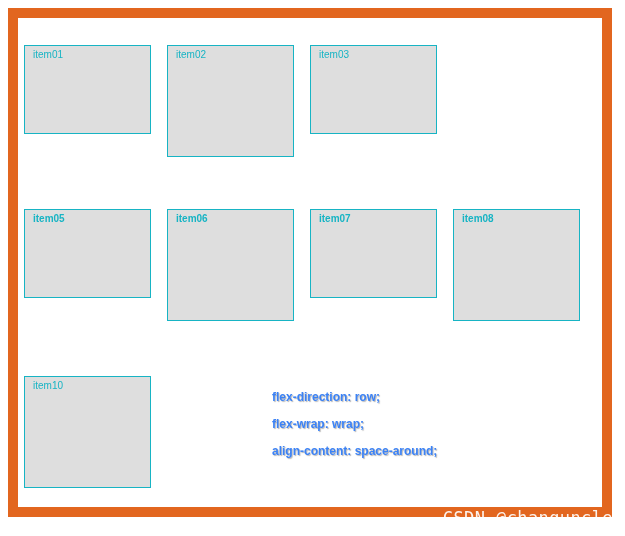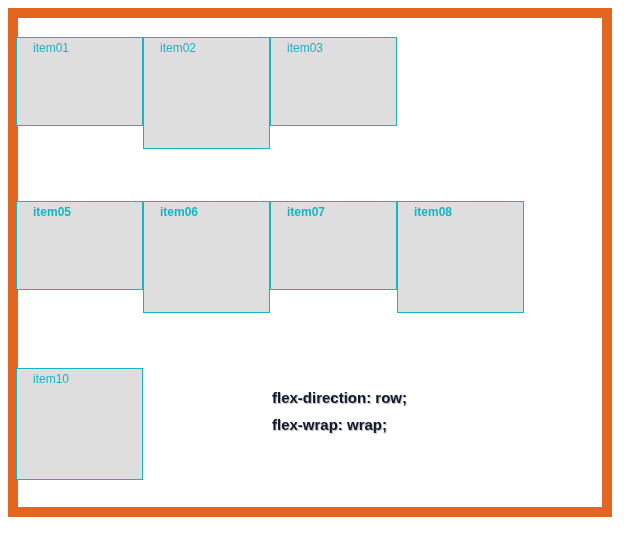--- a/index.html
+++ b/index.html
@@ -45,54 +45,54 @@
     display: flex;
     flex-direction: row;
     align-items: flex-start;
   }
   .item {
     width: 127px;
     box-sizing: border-box;
     background: #dedede;
     border: 1px solid #17b4c4;
     color: #17b4c4;
-    font-size: 12px;
+    font-size: 10px;
     line-height: 1.05;
-    padding: 4px 0 0 16px;
-    margin: 0;
+    padding: 4px 0 0 8px;
+    margin: 8px;
     white-space: nowrap;
   }
   .item.short { height: 89px; }
   .item.tall  { height: 112px; }
 
   .row-1 { top: 19px; }
   .row-2 { top: 183px; font-weight: bold; }
   .row-3 { top: 350px; }
 
   
   .annotation {
     position: absolute;
     left: 272px;
     top: 384px;
-    color: #0f172a;
-    font-size: 15px;
+    color: #3b82f6;
+    font-size: 12px;
     font-weight: bold;
     line-height: 27px;
     text-shadow: 1px 1px 1px rgba(120,120,120,0.55);
     white-space: nowrap;
   }
   .annotation div { margin: 0; padding: 0; }
 
   
   .watermark {
     position: absolute;
     right: 12px;
     bottom: 8px;
     color: #ffffff;
-    font-size: 11px;
+    font-size: 17px;
     font-family: "DejaVu Sans Mono", monospace;
     letter-spacing: 0.4px;
     opacity: 0.92;
     white-space: nowrap;
   }
 </style>
 </head>
 <body>
 
 <div id="stage">
@@ -116,17 +116,18 @@
 
     <div class="row row-3">
       <div class="item tall">item10</div>
     </div>
 
   </div>
 
   <div class="annotation">
     <div>flex-direction: row;</div>
     <div>flex-wrap: wrap;</div>
+    <div>align-content: space-around;</div>
   </div>
 
   <div class="watermark">CSDN @changuncle</div>
 
 </div>
 
 </body></html>

